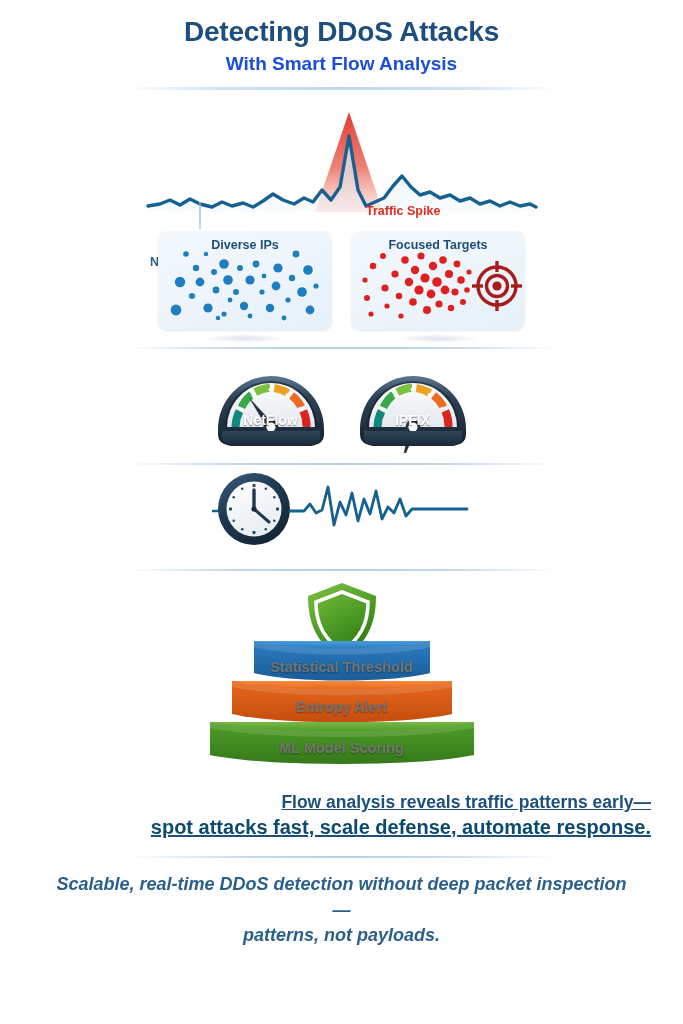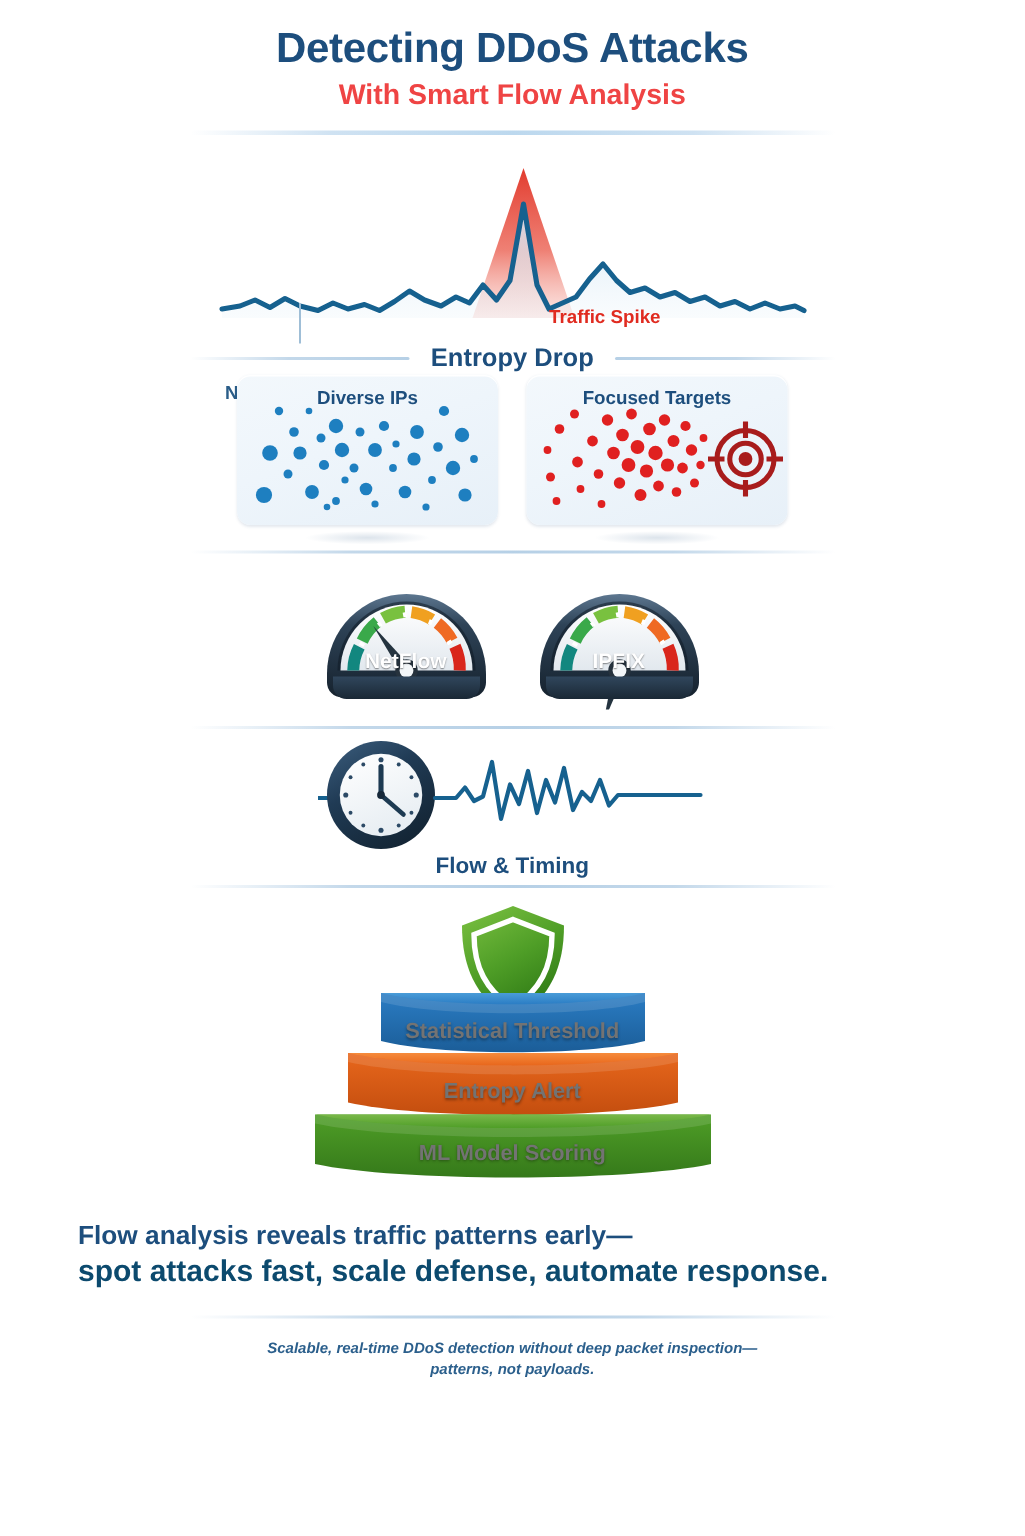--- a/index.html
+++ b/index.html
@@ -16,21 +16,21 @@
     box-sizing:border-box;
   }
 
   
   .title-block{padding-top:16px;text-align:center;}
   .title-main{
     font-size:28px;font-weight:bold;letter-spacing:-0.2px;
     color:#1d4e7d;line-height:1.16;
   }
   .title-sub{
-    font-size:19px;font-weight:bold;color:#ef4444;
+    font-size:19px;font-weight:bold;color:#1d4ed8;
     margin-top:5px;line-height:1.2;
   }
   .title-rule{
     width:430px;height:3px;margin:11px auto 0;
     background:linear-gradient(90deg,rgba(210,228,242,0) 0%,#cfe2f2 22%,#bcd8ee 50%,#cfe2f2 78%,rgba(210,228,242,0) 100%);
     border-radius:2px;
   }
 
   
   .chart-wrap{position:relative;width:683px;height:135px;margin-top:4px;}
@@ -115,34 +115,34 @@
     position:absolute;left:0;right:0;text-align:center;
     font-size:14.5px;font-weight:bold;color:#737373;
     text-shadow:0 1px 2px rgba(0,0,0,.38);
     pointer-events:none;
   }
   .layer-text.l1{top:82px;}
   .layer-text.l2{top:122px;}
   .layer-text.l3{top:163px;}
 
   
-  .takeaway{text-align:left;margin-top:14px;padding:0 52px;}
+  .takeaway{text-align:right;margin-top:14px;padding:0 32px;text-decoration:underline;}
   .takeaway .t1{
     font-size:17.5px;font-weight:bold;color:#1d4e7d;line-height:1.3;
   }
   .takeaway .t2{
     font-size:20px;font-weight:bold;color:#0c4a6e;margin-top:0;line-height:1.3;
   }
   .foot-rule{
     width:430px;height:2px;margin:16px auto 0;
     background:linear-gradient(90deg,rgba(190,214,234,0) 0%,#c3d8ea 30%,#b6d0e6 50%,#c3d8ea 70%,rgba(190,214,234,0) 100%);
   }
   .footer{
     text-align:center;margin-top:14px;padding:0 56px;
-    font-size:10px;font-weight:bold;font-style:italic;
+    font-size:18px;font-weight:bold;font-style:italic;
     color:#2b5f8c;line-height:1.42;
   }
 </style>
 </head>
 <body>
 
 <div class="page">
 
   <div class="title-block">
     <div class="title-main">Detecting DDoS Attacks</div>
@@ -178,25 +178,20 @@
                L402,82 L411,93 L420,101 L430,98 L440,104 L450,101 L460,107 L470,104 L480,110
                L490,107 L500,112 L510,108 L520,112 L530,110 L536,113" fill="none" stroke="#16618f" stroke-width="3.4" stroke-linejoin="round" stroke-linecap="round"></path>
 
       <line x1="200" y1="176" x2="200" y2="108" stroke="#9dbdd6" stroke-width="1.3"></line>
     </svg>
 
     <div class="lbl-normal">Normal Traffic</div>
     <div class="lbl-spike">Traffic Spike</div>
   </div>
 
-  <div class="divider">
-    <div class="rule"></div>
-    <div class="dlabel">Entropy Drop</div>
-    <div class="rule right"></div>
-  </div>
 
   <div class="panels">
 
     <div>
       <div class="panel">
         <div class="panel-title">Diverse IPs</div>
         <svg width="174" height="100" viewBox="0 0 174 100">
           <g fill="#1e7fc0">
             <circle cx="22" cy="52" r="5.2"></circle>
               <circle cx="38" cy="38" r="3.2"></circle>
@@ -422,21 +417,20 @@
 
         <line x1="42" y1="40" x2="42" y2="21" stroke="#1d3a52" stroke-width="3.4" stroke-linecap="round"></line>
         <line x1="42" y1="40" x2="57" y2="53" stroke="#1d3a52" stroke-width="3.0" stroke-linecap="round"></line>
         <circle cx="42" cy="40" r="2.6" fill="#16283a"></circle>
       </g>
 
       <path d="M78,42 L92,42 L98,35 L104,44 L110,41 L116,18 L122,56 L128,33
                L134,46 L140,24 L146,52 L152,30 L158,45 L164,22 L170,50
                L176,38 L182,44 L188,30 L194,47 L200,40 L255,40" fill="none" stroke="#16618f" stroke-width="2.8" stroke-linejoin="round" stroke-linecap="round"></path>
     </svg>
-    <div class="clock-caption">Flow &amp; Timing</div>
   </div>
 
   <div class="plain-rule"></div>
 
   <div class="pyramid-wrap">
     <svg width="300" height="200" viewBox="0 0 300 200">
       <defs>
         <linearGradient id="shieldG" x1="0" y1="0" x2="0.5" y2="1">
           <stop offset="0%" stop-color="#7dc242"></stop>
           <stop offset="55%" stop-color="#4f9e27"></stop>

